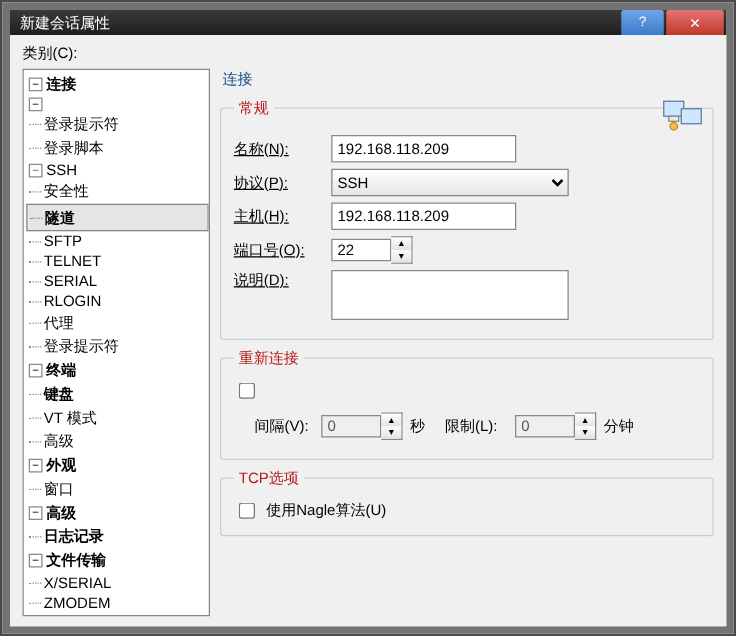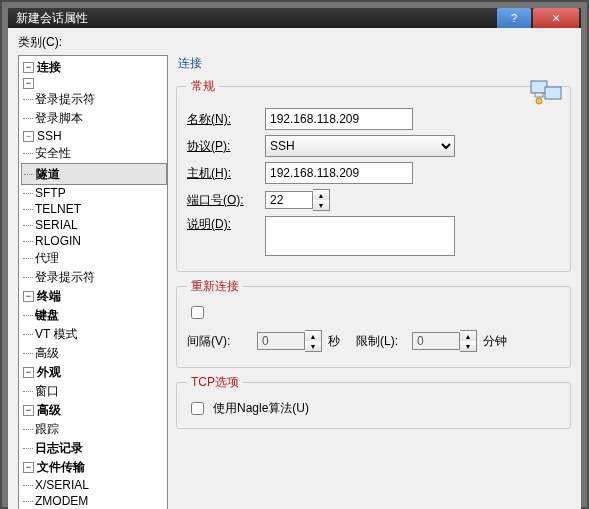--- a/index.html
+++ b/index.html
@@ -123,24 +123,20 @@
             <span>外观</span>
           </div>
           <div class="item lv1">
             <span class="dash" style="width:10px"></span>
             <span>窗口</span>
           </div>
           <div class="item lv0 bold">
             <span class="exp">−</span>
             <span>高级</span>
           </div>
-          <div class="item lv1">
-            <span class="dash" style="width:10px"></span>
-            <span>跟踪</span>
-          </div>
           <div class="item lv1 bold">
             <span class="dash" style="width:10px"></span>
             <span>日志记录</span>
           </div>
           <div class="item lv0 bold">
             <span class="exp">−</span>
             <span>文件传输</span>
           </div>
           <div class="item lv1">
             <span class="dash" style="width:10px"></span>
@@ -193,21 +189,21 @@
               <textarea class="desc" style=""></textarea>
             </div>
           </fieldset>
         </div>
         <fieldset>
           <legend>重新连接</legend>
           <div class="chk">
             <input type="checkbox" style="">
           </div>
           <div class="row" style="margin-top:8px;gap:6px">
-            <span style="width:60px;text-align:left;margin-right:4px">间隔(V):</span>
+            <span style="width:60px;text-align:right;margin-right:4px">间隔(V):</span>
             <div class="spin">
               <input disabled="" value="0" style="">
               <div class="ar">
                   <span>▲</span>
                   <span>▼</span>
                 </div>
             </div>
             <span>秒</span>
             <span style="width:50px;text-align:left;margin-left:10px">限制(L):</span>
             <div class="spin">

